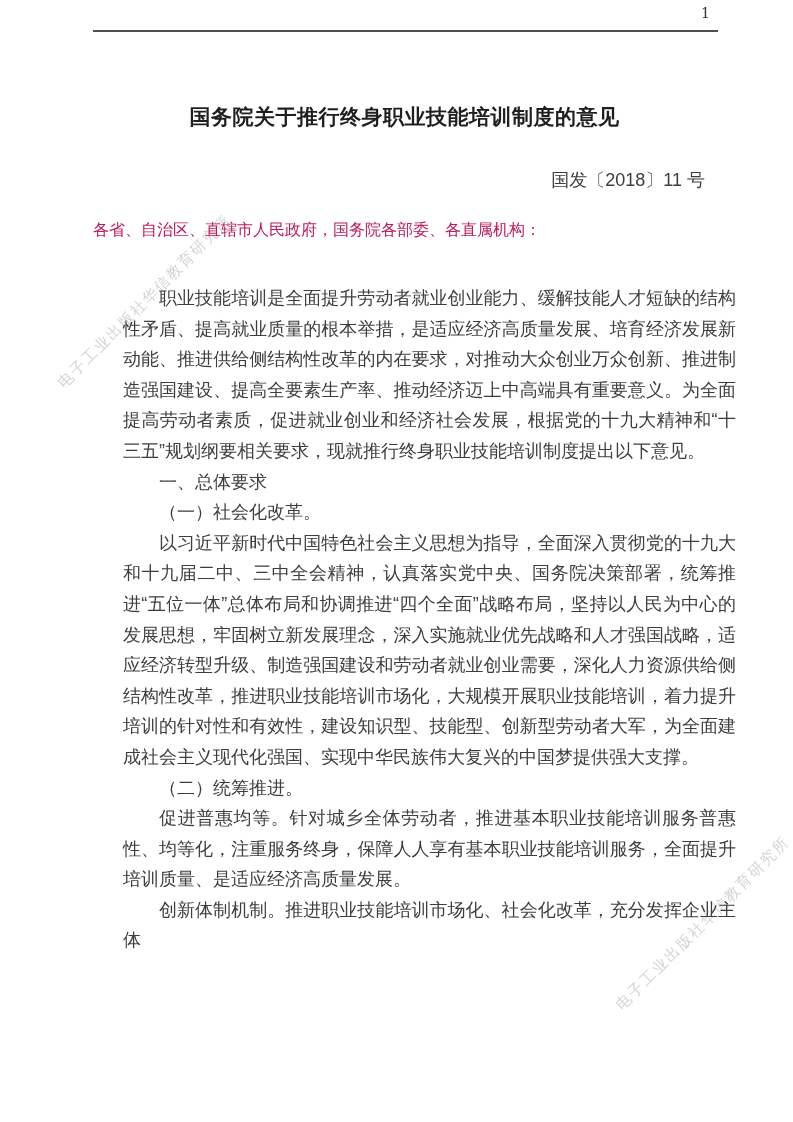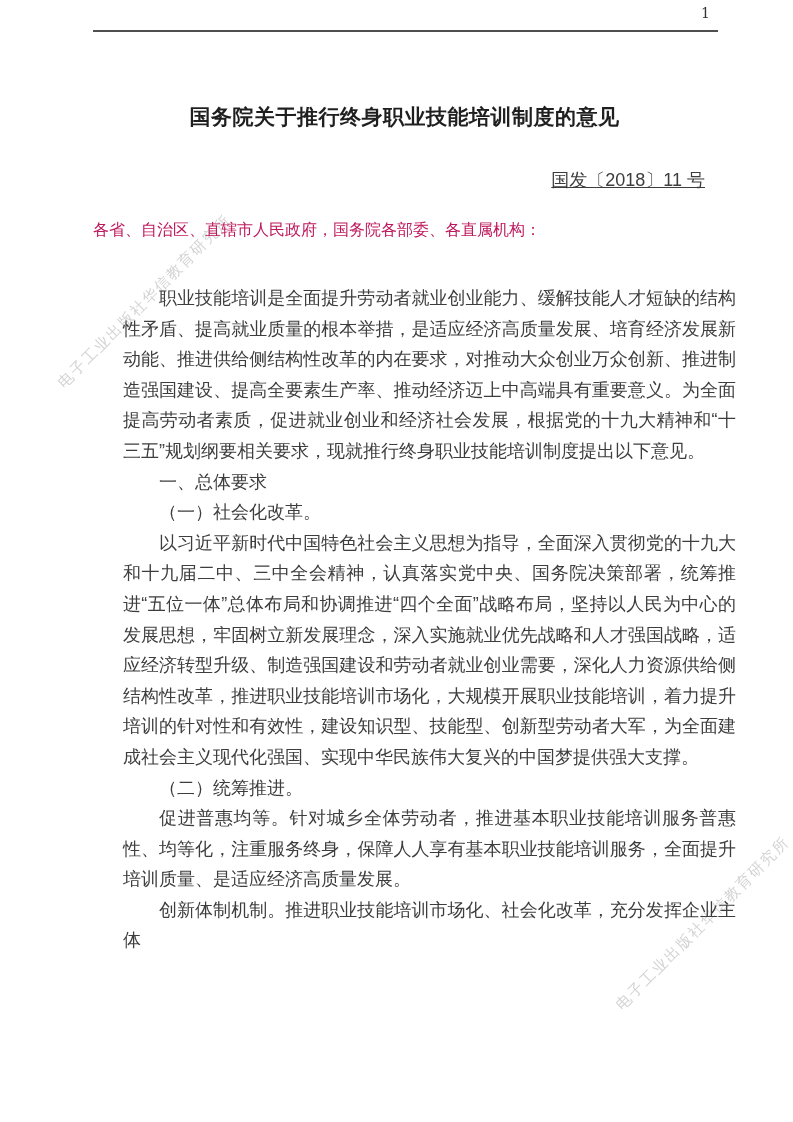--- a/index.html
+++ b/index.html
@@ -58,21 +58,20 @@
     letter-spacing: 0.5px;
   }
   .doc-number {
     position: absolute;
     top: 168px;
     left: 93px;
     width: 612px;
     text-align: right;
     font-size: 18px;
     color: #3d3d3d;
-    text-decoration: underline;
   }
   .salutation {
     position: absolute;
     top: 220px;
     left: 93px;
     width: 650px;
     font-size: 16px;
     color: #be185d;
   }
   .body-text {

